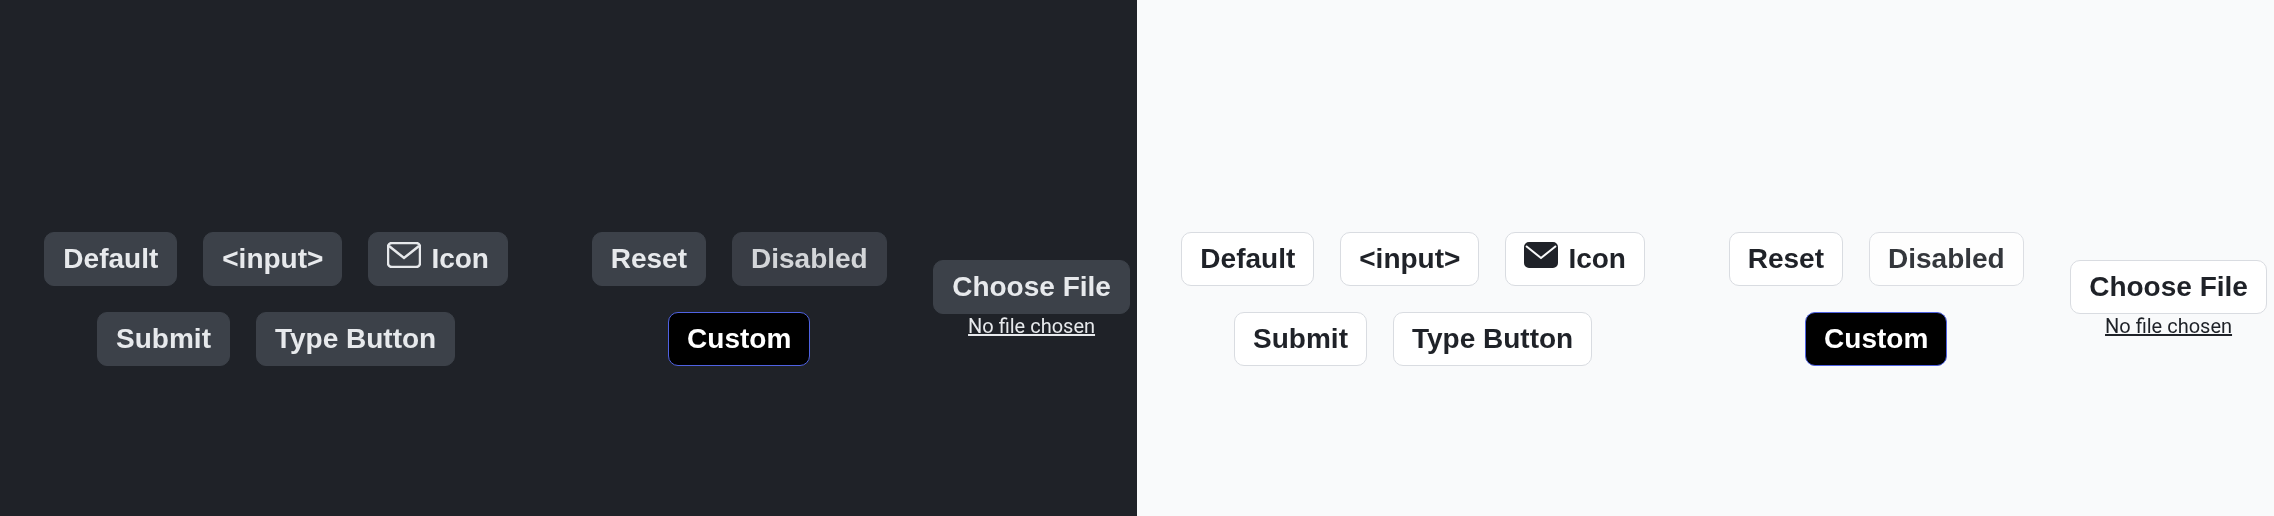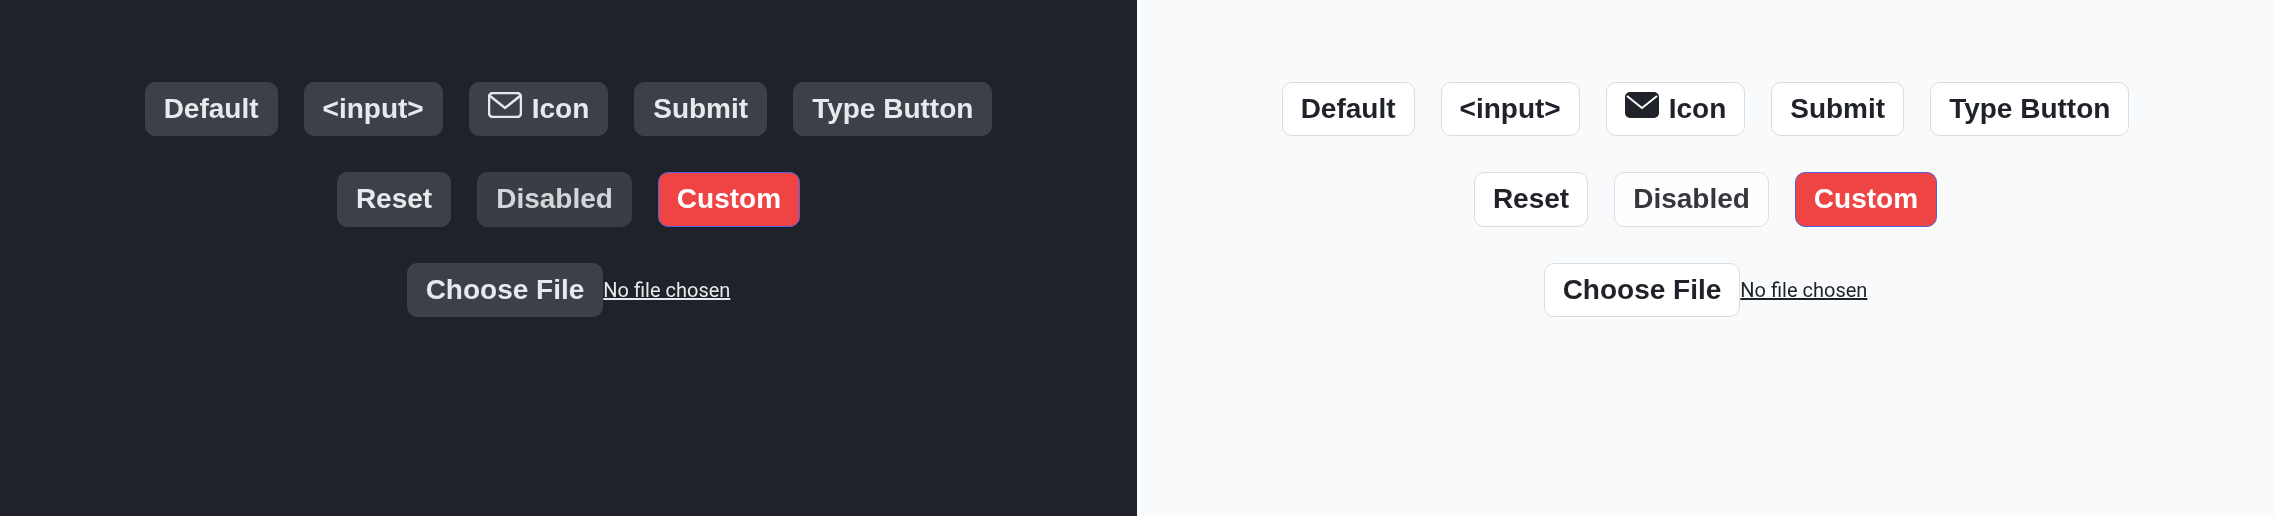--- a/index.html
+++ b/index.html
@@ -1,38 +1,38 @@
 <!DOCTYPE html>
 <html><head>
 <meta charset="utf-8">
 <style>
   * { box-sizing: border-box; margin: 0; padding: 0; }
   html, body { width: 2274px; height: 516px; font-family: -apple-system, BlinkMacSystemFont, "Segoe UI", Roboto, sans-serif; }
   .split { display: flex; width: 100%; height: 100%; }
-  .panel { width: 50%; height: 100%; display: flex; flex-direction: column; align-items: center; justify-content: flex-start; padding-top: 82px; gap: 36px; }
+  .panel { width: 50%; height: 100%; display: flex; flex-direction: row; align-items: center; justify-content: flex-start; padding-top: 82px; gap: 36px; }
   .panel.dark { background: #1f2228; color: #e7e9ec; }
   .panel.light { background: #f9fafb; color: #1f2228; }
   .row { display: flex; gap: 26px; align-items: center; flex-wrap: wrap; justify-content: center; }
 
   .btn {
     font-size: 28px;
     font-weight: 700;
     padding: 8px 18px;
     border-radius: 10px;
     border: 1px solid transparent;
     display: inline-flex;
     align-items: center;
     gap: 10px;
     cursor: pointer;
     line-height: 1.3;
   }
   .dark .btn { background: #3c4149; color: #e7e9ec; border-color: #3c4149; }
   .light .btn { background: #ffffff; color: #1f2228; border: 1px solid #d9dce1; }
 
-  .btn.custom { background: #ef4444; color: #ffffff; border-color: #4f62e3; text-align: center; }
+  .btn.custom { background: #000000; color: #ffffff; border-color: #4f62e3; text-align: center; }
   .btn.disabled { opacity: 0.9; cursor: not-allowed; }
 
   .icon-svg { width: 34px; height: 26px; display: inline-block; }
   .dark .icon-svg path,
   .dark .icon-svg rect { stroke: #e7e9ec; fill: none; }
   .light .icon-svg .env-body { fill: #1f2228; stroke: #1f2228; }
   .light .icon-svg .env-flap { stroke: #f9fafb; fill: none; }
 
   .file-row { display: flex; align-items: center; gap: 0; }
   .file-text { font-size: 20px; font-weight: 400; text-decoration: underline; }

